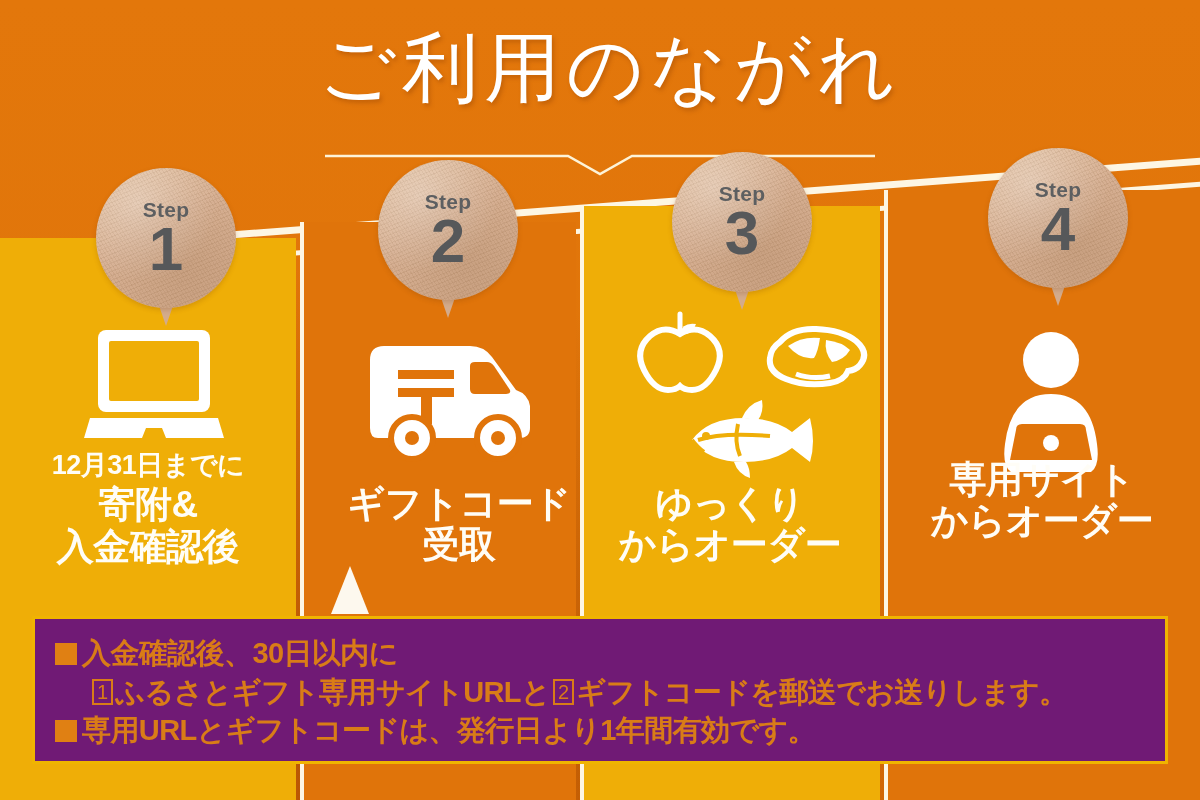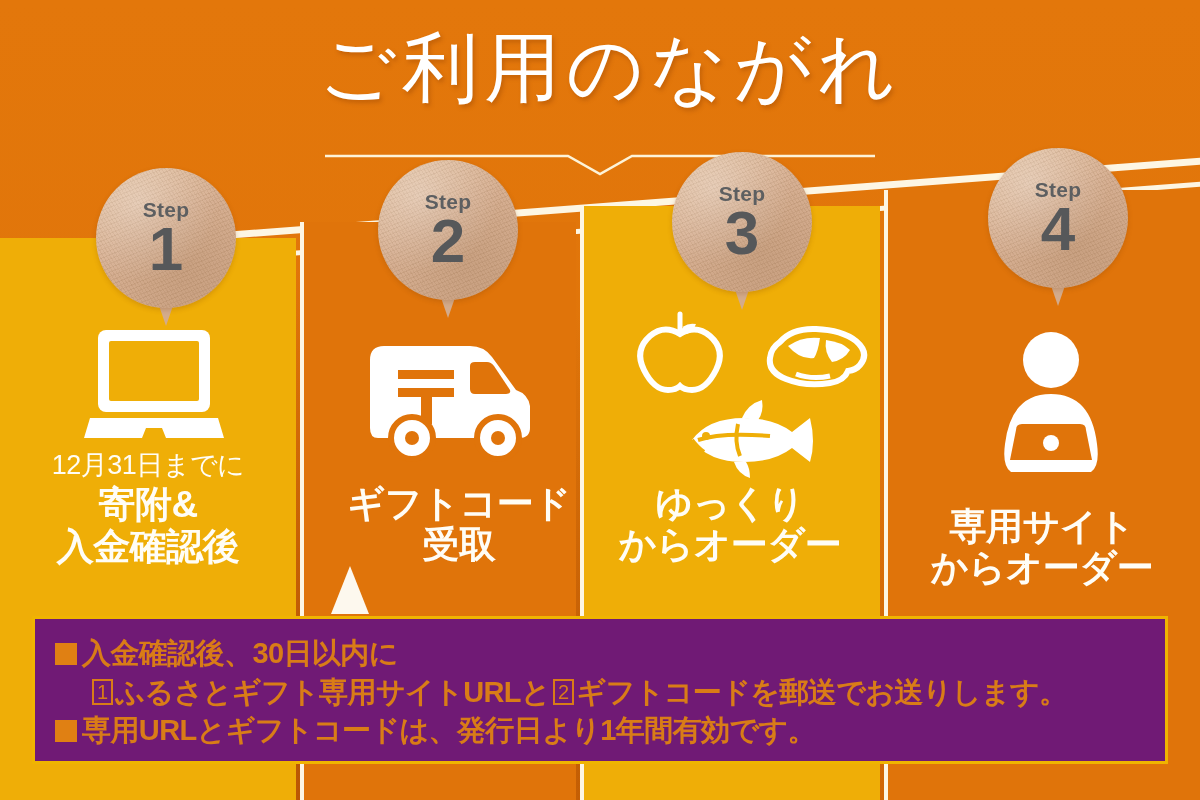--- a/index.html
+++ b/index.html
@@ -64,21 +64,21 @@
   #badge2{left:378px;top:160px;}
   #badge3{left:672px;top:152px;}
   #badge4{left:988px;top:148px;}
 
   
   .iconwrap{position:absolute;}
   .iconwrap svg{display:block;}
 
   
   .cap{position:absolute;text-align:center;color:#fffdf6;line-height:1.12;}
-  .cap .small{font-size:27px;font-weight:normal;letter-spacing:-.5px;display:block;margin-bottom:4px;}
+  .cap .small{font-size:27px;font-weight:bold;letter-spacing:-.5px;display:block;margin-bottom:4px;}
   .cap .big{font-size:37px;font-weight:bold;letter-spacing:-.5px;display:block;}
 
   
   #title{
     position:absolute;left:0;right:0;top:18px;text-align:center;
     font-family:"Liberation Serif","DejaVu Serif",serif;
     font-size:76px;color:#ffffff;letter-spacing:6px;
     text-shadow:2px 3px 4px rgba(140,60,0,.35);
     padding-left:20px;
   }
@@ -230,21 +230,21 @@
     <span class="big">入金確認後</span>
   </div>
   <div class="cap" style="left:308px;top:483px;width:276px;margin-left:13px;">
     <span class="big">ギフトコード</span>
     <span class="big">受取</span>
   </div>
   <div class="cap" style="left:580px;top:483px;width:300px;">
     <span class="big">ゆっくり</span>
     <span class="big">からオーダー</span>
   </div>
-  <div class="cap" style="left:884px;top:509px;width:316px;font-family:Liberation Mono, monospace;">
+  <div class="cap" style="left:884px;top:459px;width:316px;">
     <span class="big">専用サイト</span>
     <span class="big">からオーダー</span>
   </div>
 
   <div id="uptip"></div>
 
   <div id="note">
     <div class="nline">
       <span class="sq"></span><span>入金確認後、30日以内に</span>
     </div>

